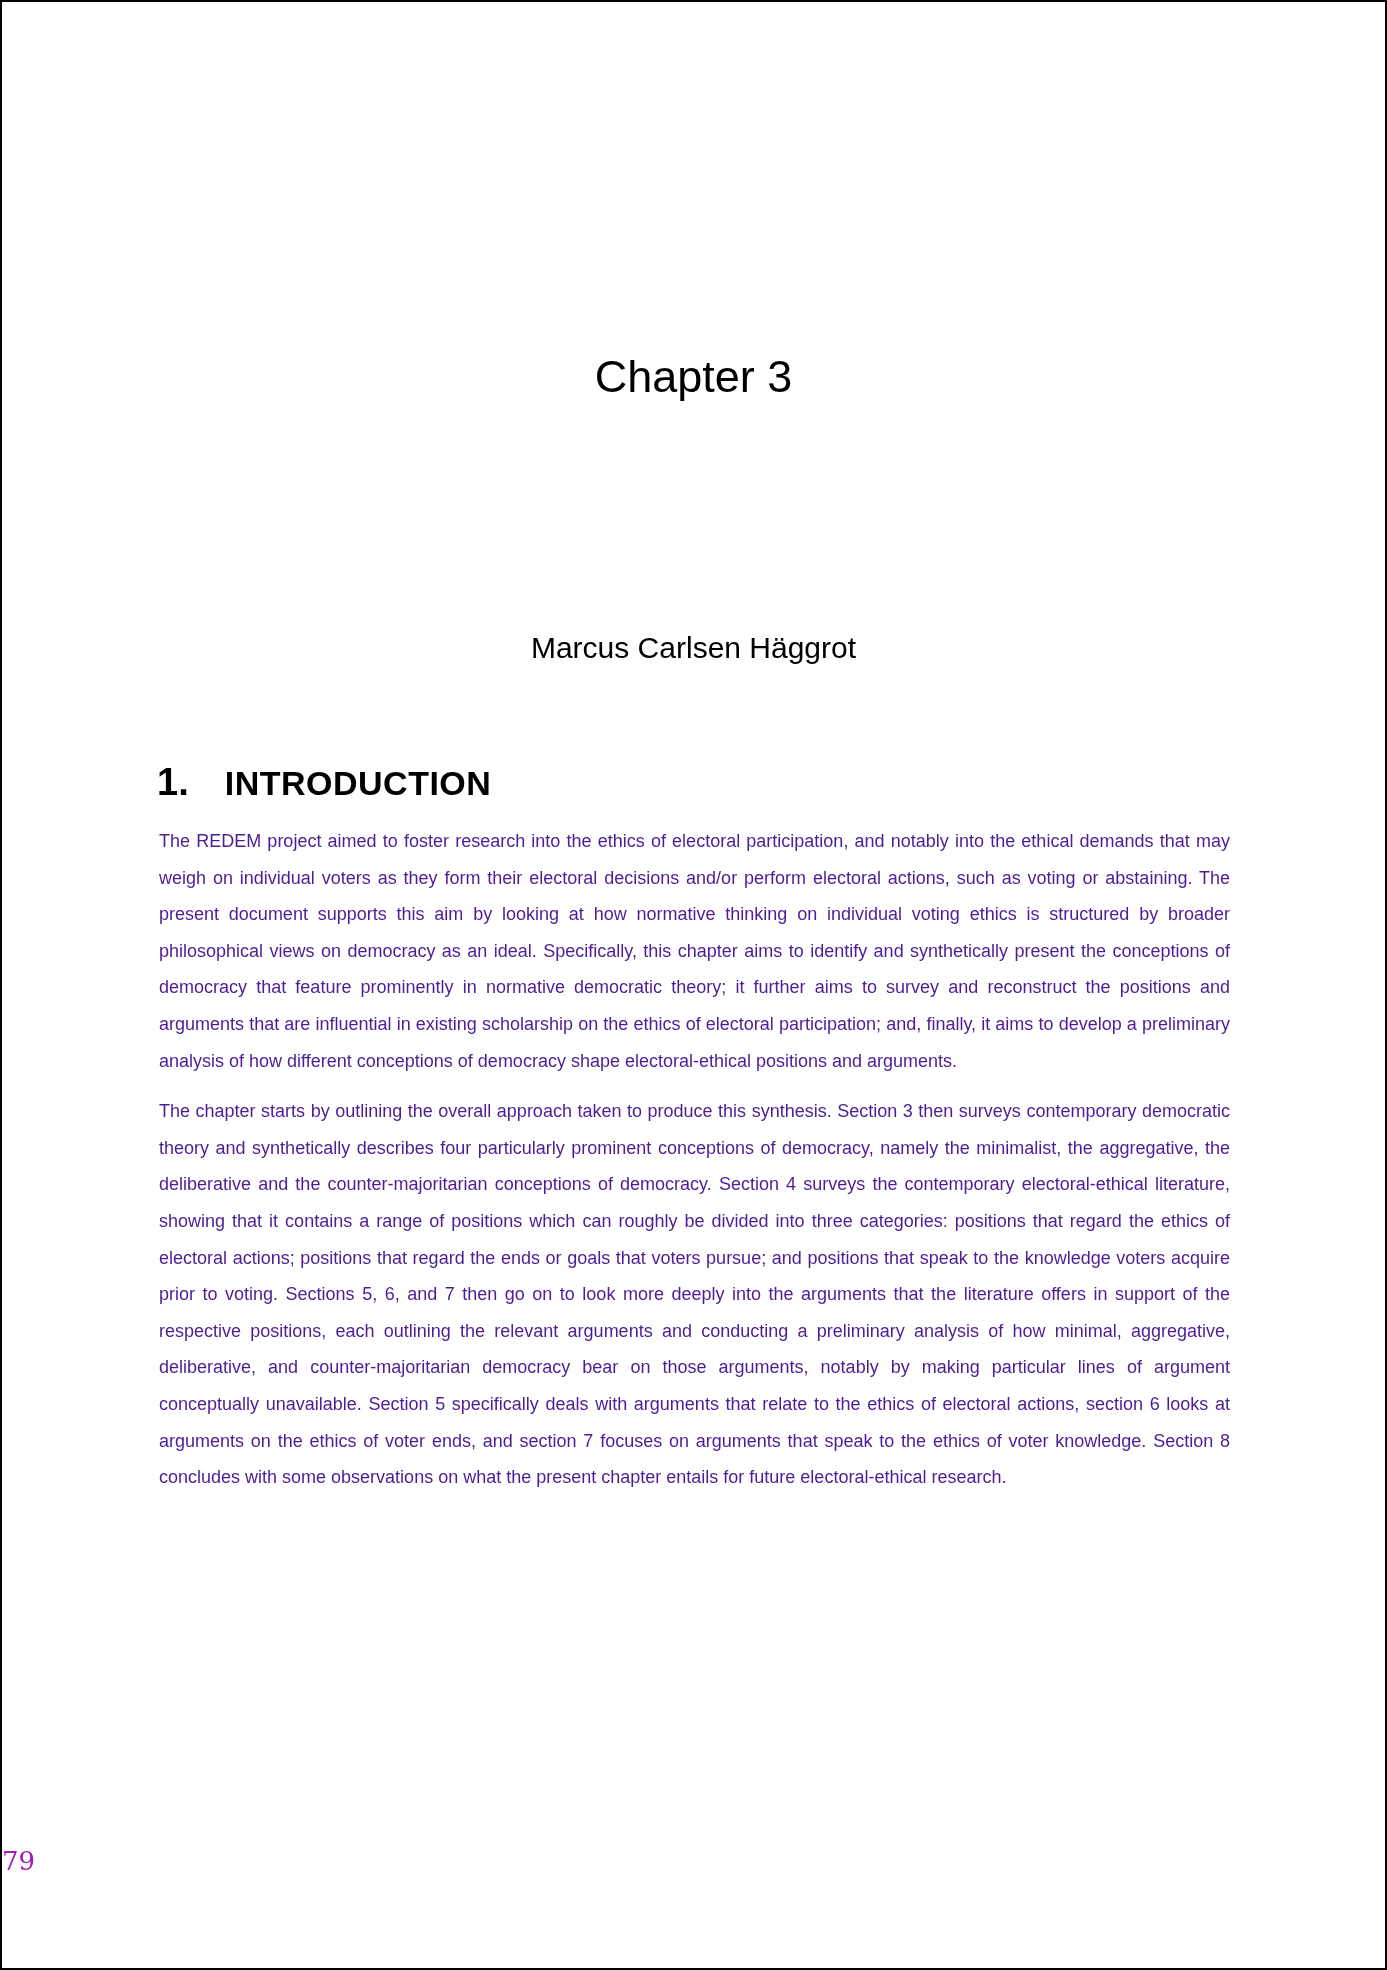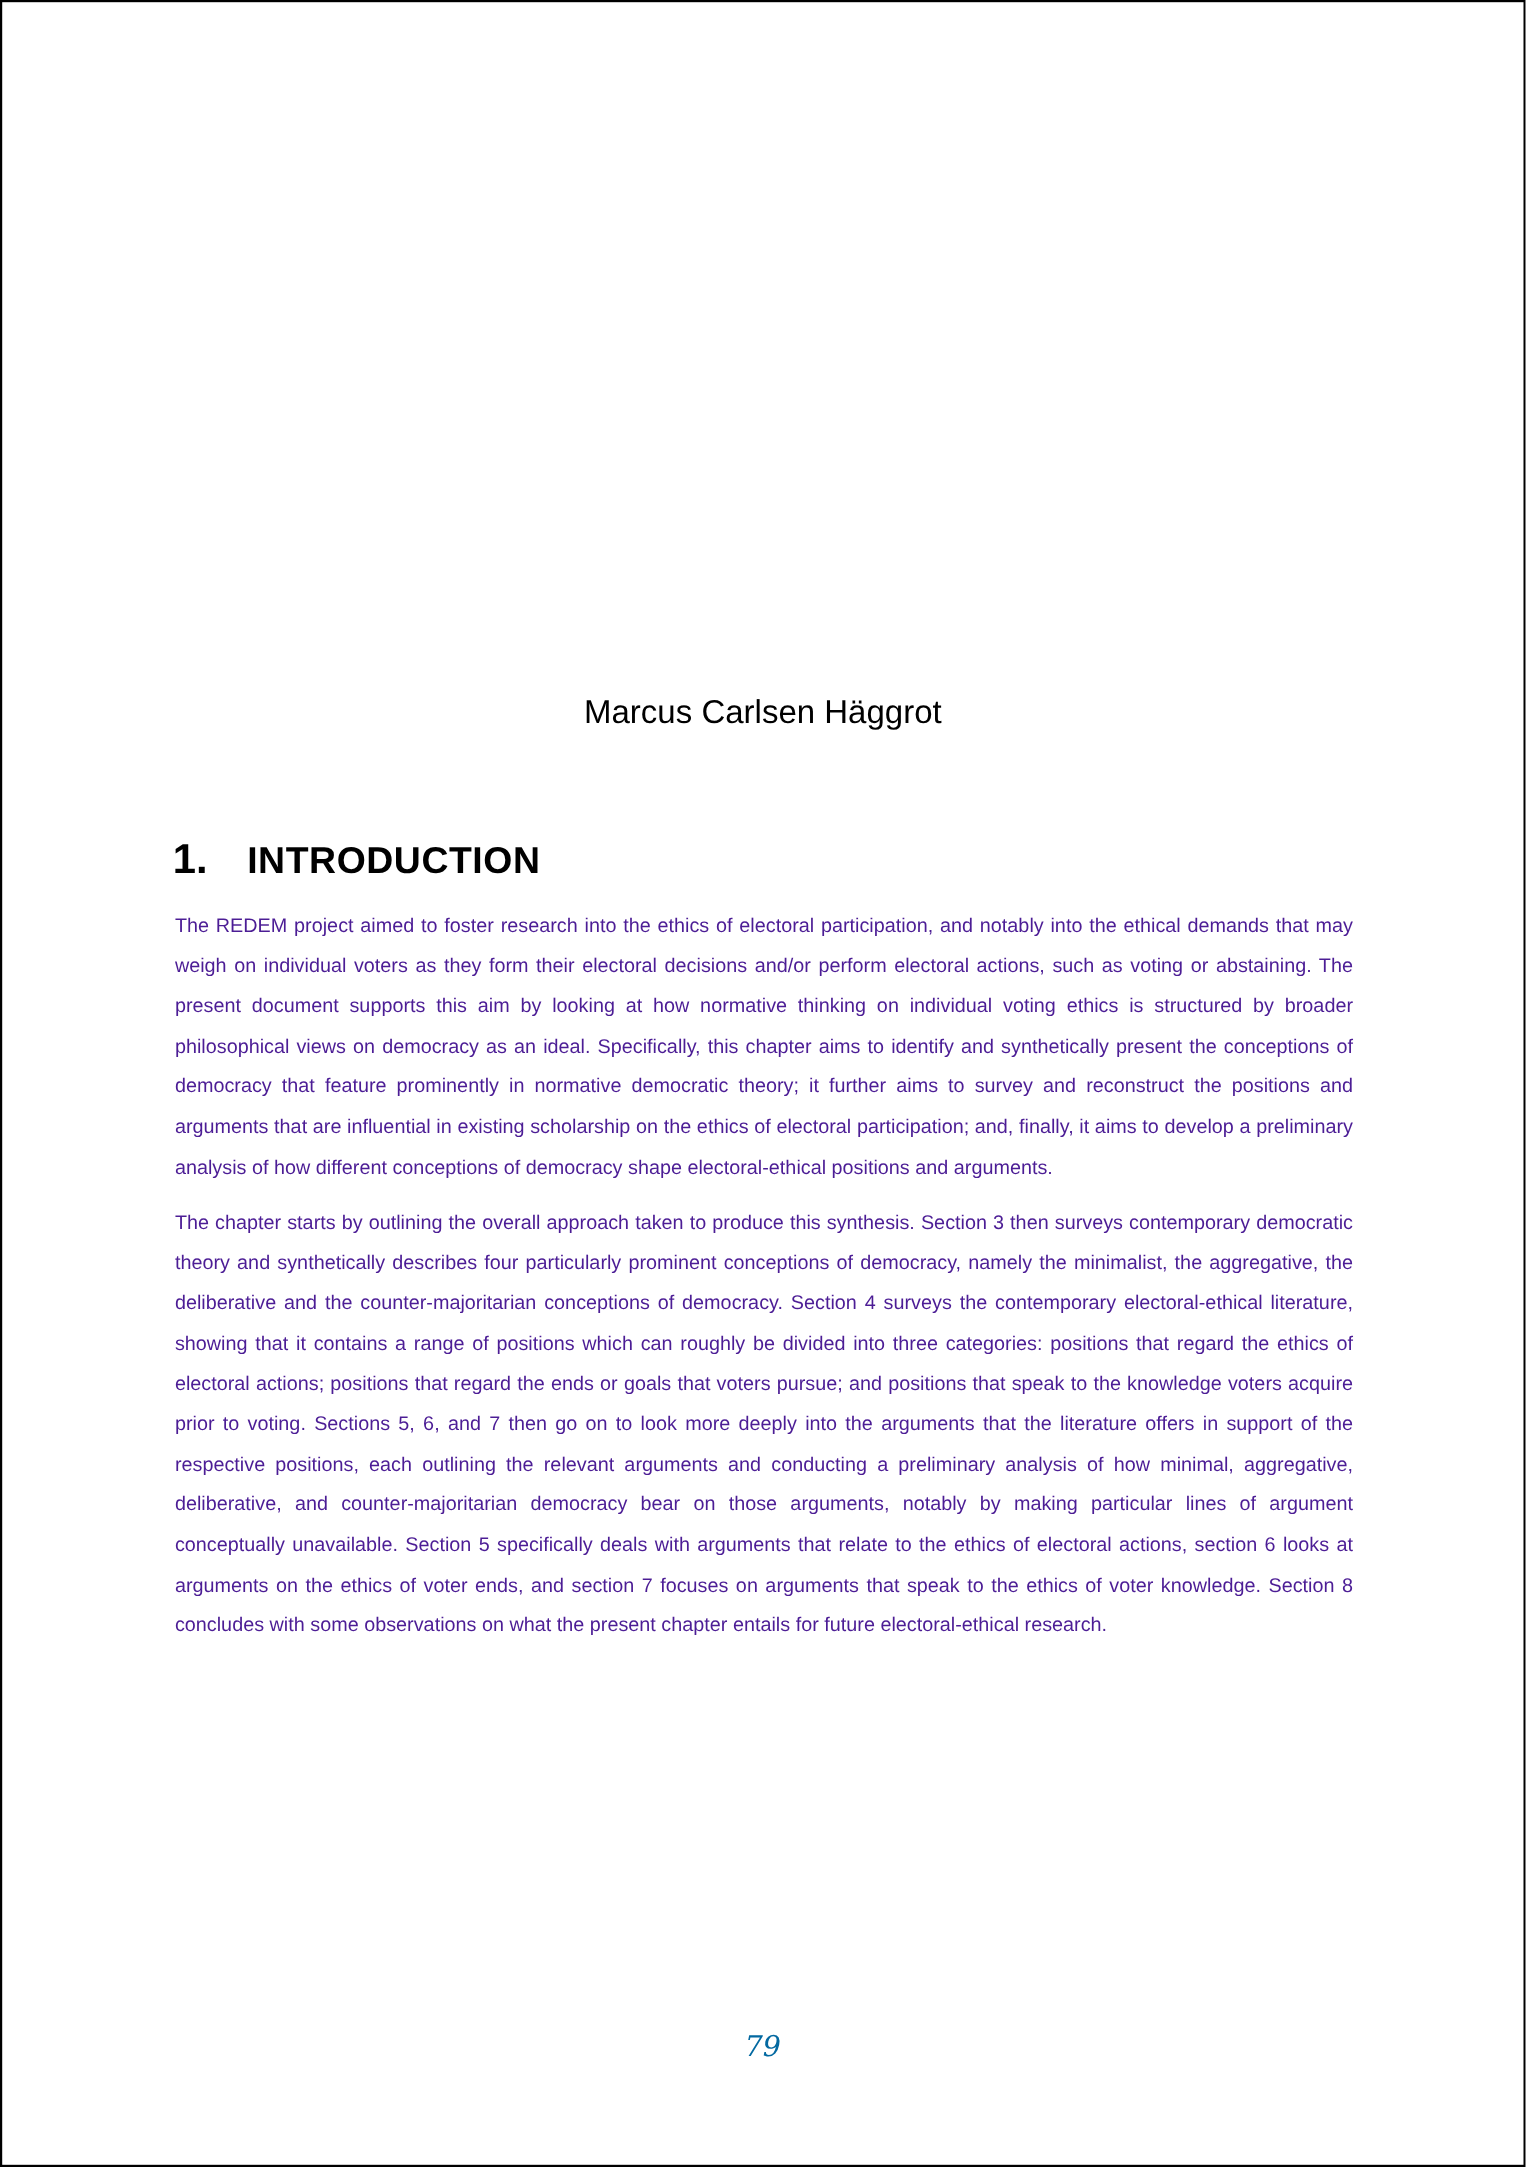--- a/index.html
+++ b/index.html
@@ -91,33 +91,32 @@
   .body-text p {
     margin: 0 0 14px 0;
     padding: 0;
     hyphens: none;
   }
   .page-number {
     position: absolute;
     top: 1845px;
     left: 0;
     width: 100%;
-    text-align: center;
     font-family: "DejaVu Serif", "Liberation Serif", serif;
     font-size: 26px;
     line-height: 1.1;
-    color: #0369a1;
-    font-style: italic;
+    color: #a21caf;
   }
 </style>
 </head>
 <body>
 
 <div class="sheet">
 
+  <div class="chapter-label">Chapter 3</div>
 
 
   <div class="author">Marcus Carlsen Häggrot</div>
 
   <h2 class="section-heading">
     <span class="sec-num">1.</span>
     <span class="sec-label">INTRODUCTION</span>
   </h2>
 
   <div class="body-text">

